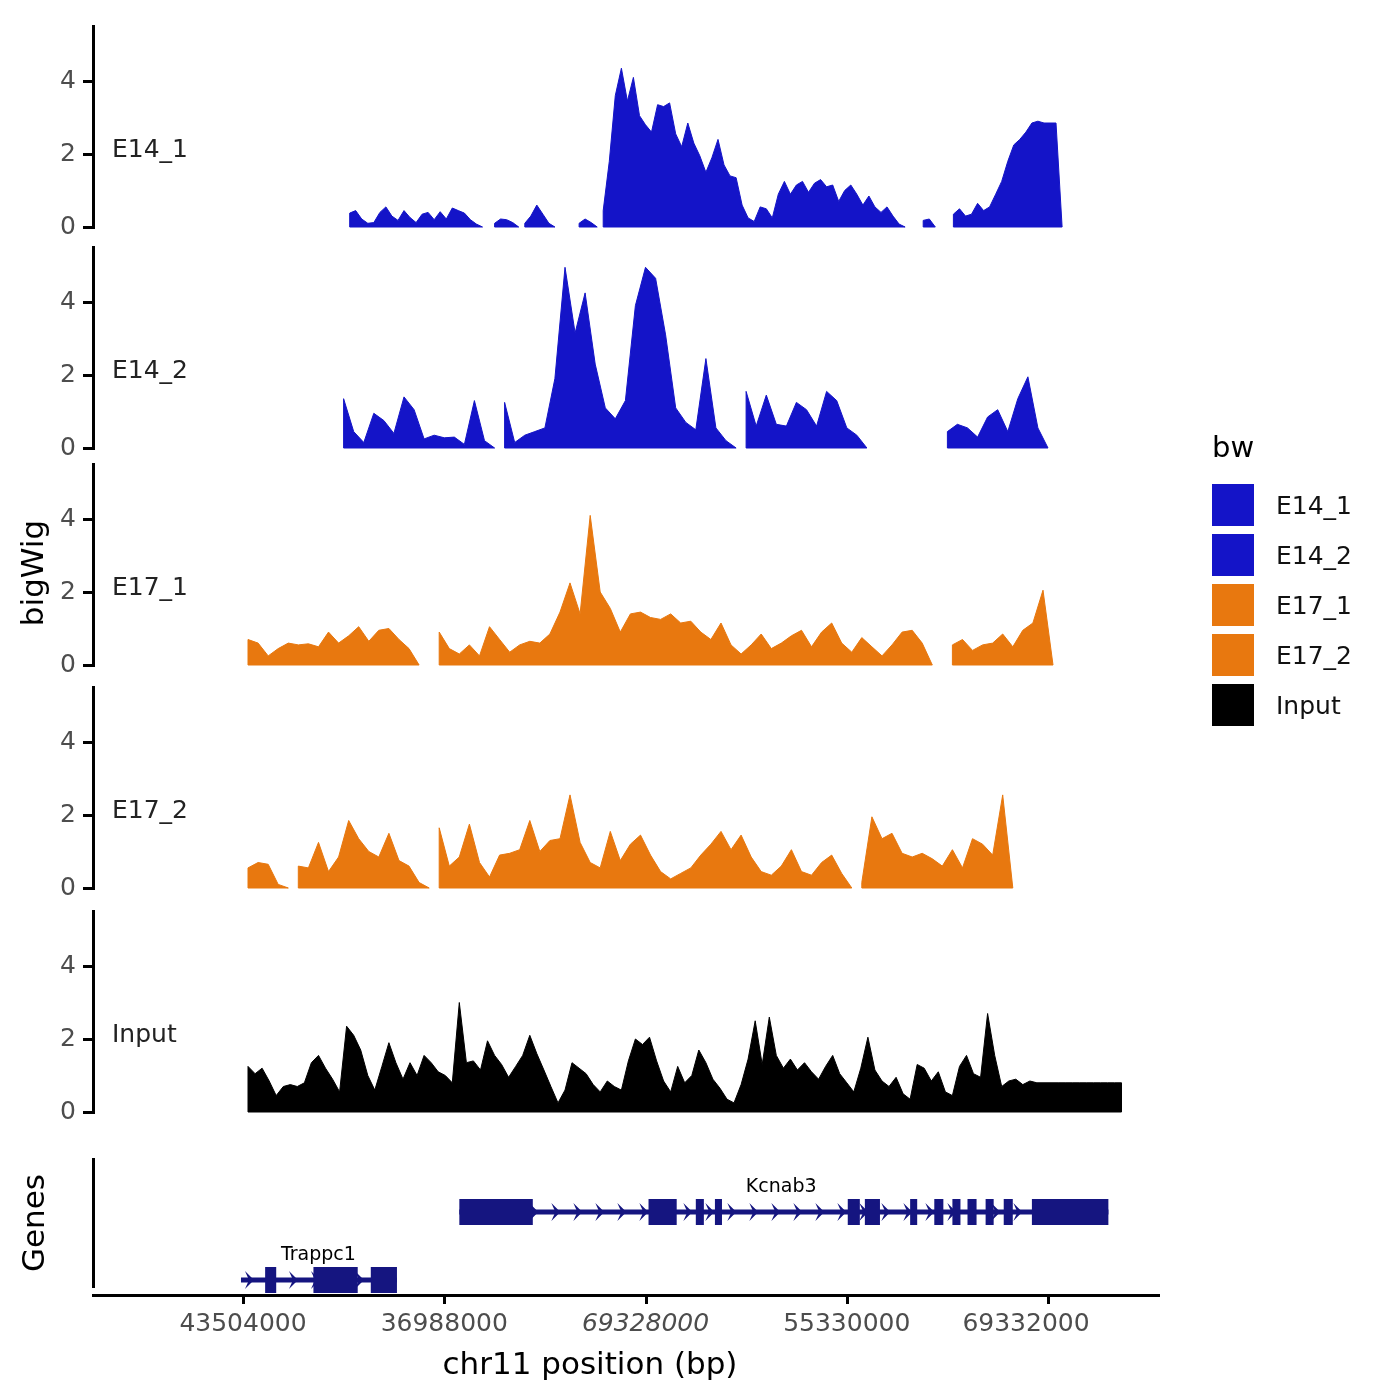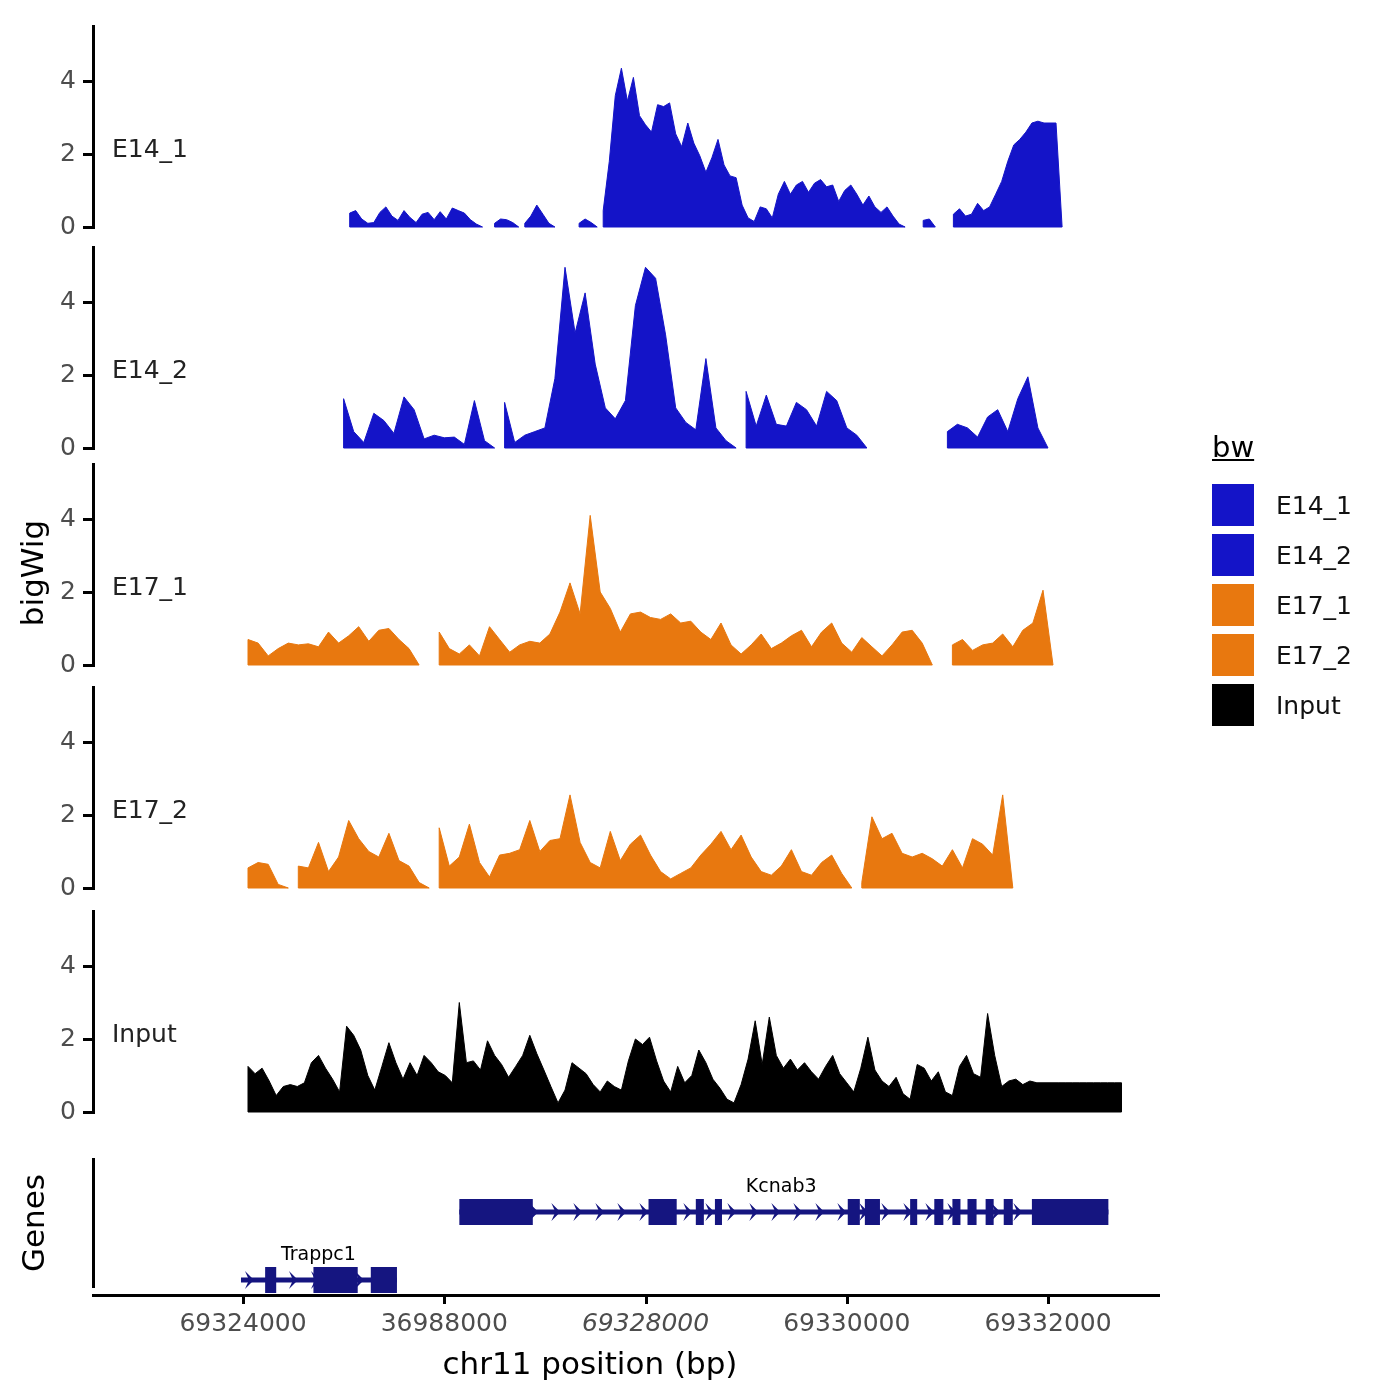--- a/index.html
+++ b/index.html
@@ -19,21 +19,21 @@
 
   
   #xaxis{position:absolute;left:92px;top:1294px;width:1068px;height:3px;background:#000;}
   .xtick{position:absolute;width:3px;height:10px;background:#000;top:1294px;}
   .xticklab{position:absolute;top:1308px;font-size:25px;color:#4d4d4d;
             text-align:center;width:200px;transform:translateX(-100px);}
   #xtitle{position:absolute;top:1345px;left:0;width:1180px;text-align:center;font-size:31px;}
 
   
   #legend{position:absolute;left:1212px;top:430px;}
-  #legtitle{font-size:29px;margin-bottom:18px;text-decoration:underline;}
+  #legtitle{font-size:29px;margin-bottom:18px;}
   .legrow{display:flex;align-items:center;height:46px;margin-bottom:4px;}
   .swatch{width:42px;height:42px;margin-right:22px;flex:0 0 auto;}
   .legtext{font-size:25px;color:#111;}
 
   .genelabel{position:absolute;font-size:19px;color:#000;white-space:nowrap;}
 </style>
 </head>
 <body>
 
 <div id="root">
@@ -172,29 +172,29 @@
         <path d="M354.9875,121 L363.9875,130 L354.9875,139 L358.9875,130 Z" fill="#151580"></path>
         <rect x="265.1375" y="117" width="11.068750000000023" height="26" fill="#151580"></rect>
         <rect x="313.4375" y="117" width="44.27499999999998" height="26" fill="#151580"></rect>
         <rect x="370.79375" y="117" width="26.162500000000023" height="26" fill="#151580"></rect>
       </svg>
   </div>
 
   <div id="xaxis"></div>
   <div id="xticks">
       <div class="xtick" style="left: 242px;"></div>
-      <div class="xticklab" style="left: 243px;">69324000</div>
+      <div class="xticklab" style="left: 243px;">43504000</div>
       <div class="xtick" style="left: 443.25px;"></div>
       <div class="xticklab" style="left: 444.25px;">36988000</div>
       <div class="xtick" style="left: 644.5px;"></div>
       <div class="xticklab" style="left: 645.5px; font-style: italic;">69328000</div>
       <div class="xtick" style="left: 845.75px;"></div>
-      <div class="xticklab" style="left: 846.75px;">69330000</div>
+      <div class="xticklab" style="left: 846.75px;">55330000</div>
       <div class="xtick" style="left: 1047px;"></div>
-      <div class="xticklab" style="left: 1048px;">69332000</div>
+      <div class="xticklab" style="left: 1026px;">69332000</div>
     </div>
   <div id="xtitle">chr11 position (bp)</div>
 
   <div id="legend">
     <div id="legtitle">bw</div>
     <div id="legitems">
         <div class="legrow">
           <div class="swatch" style="background: rgb(20, 20, 200);"></div>
           <div class="legtext">E14_1</div>
         </div>

